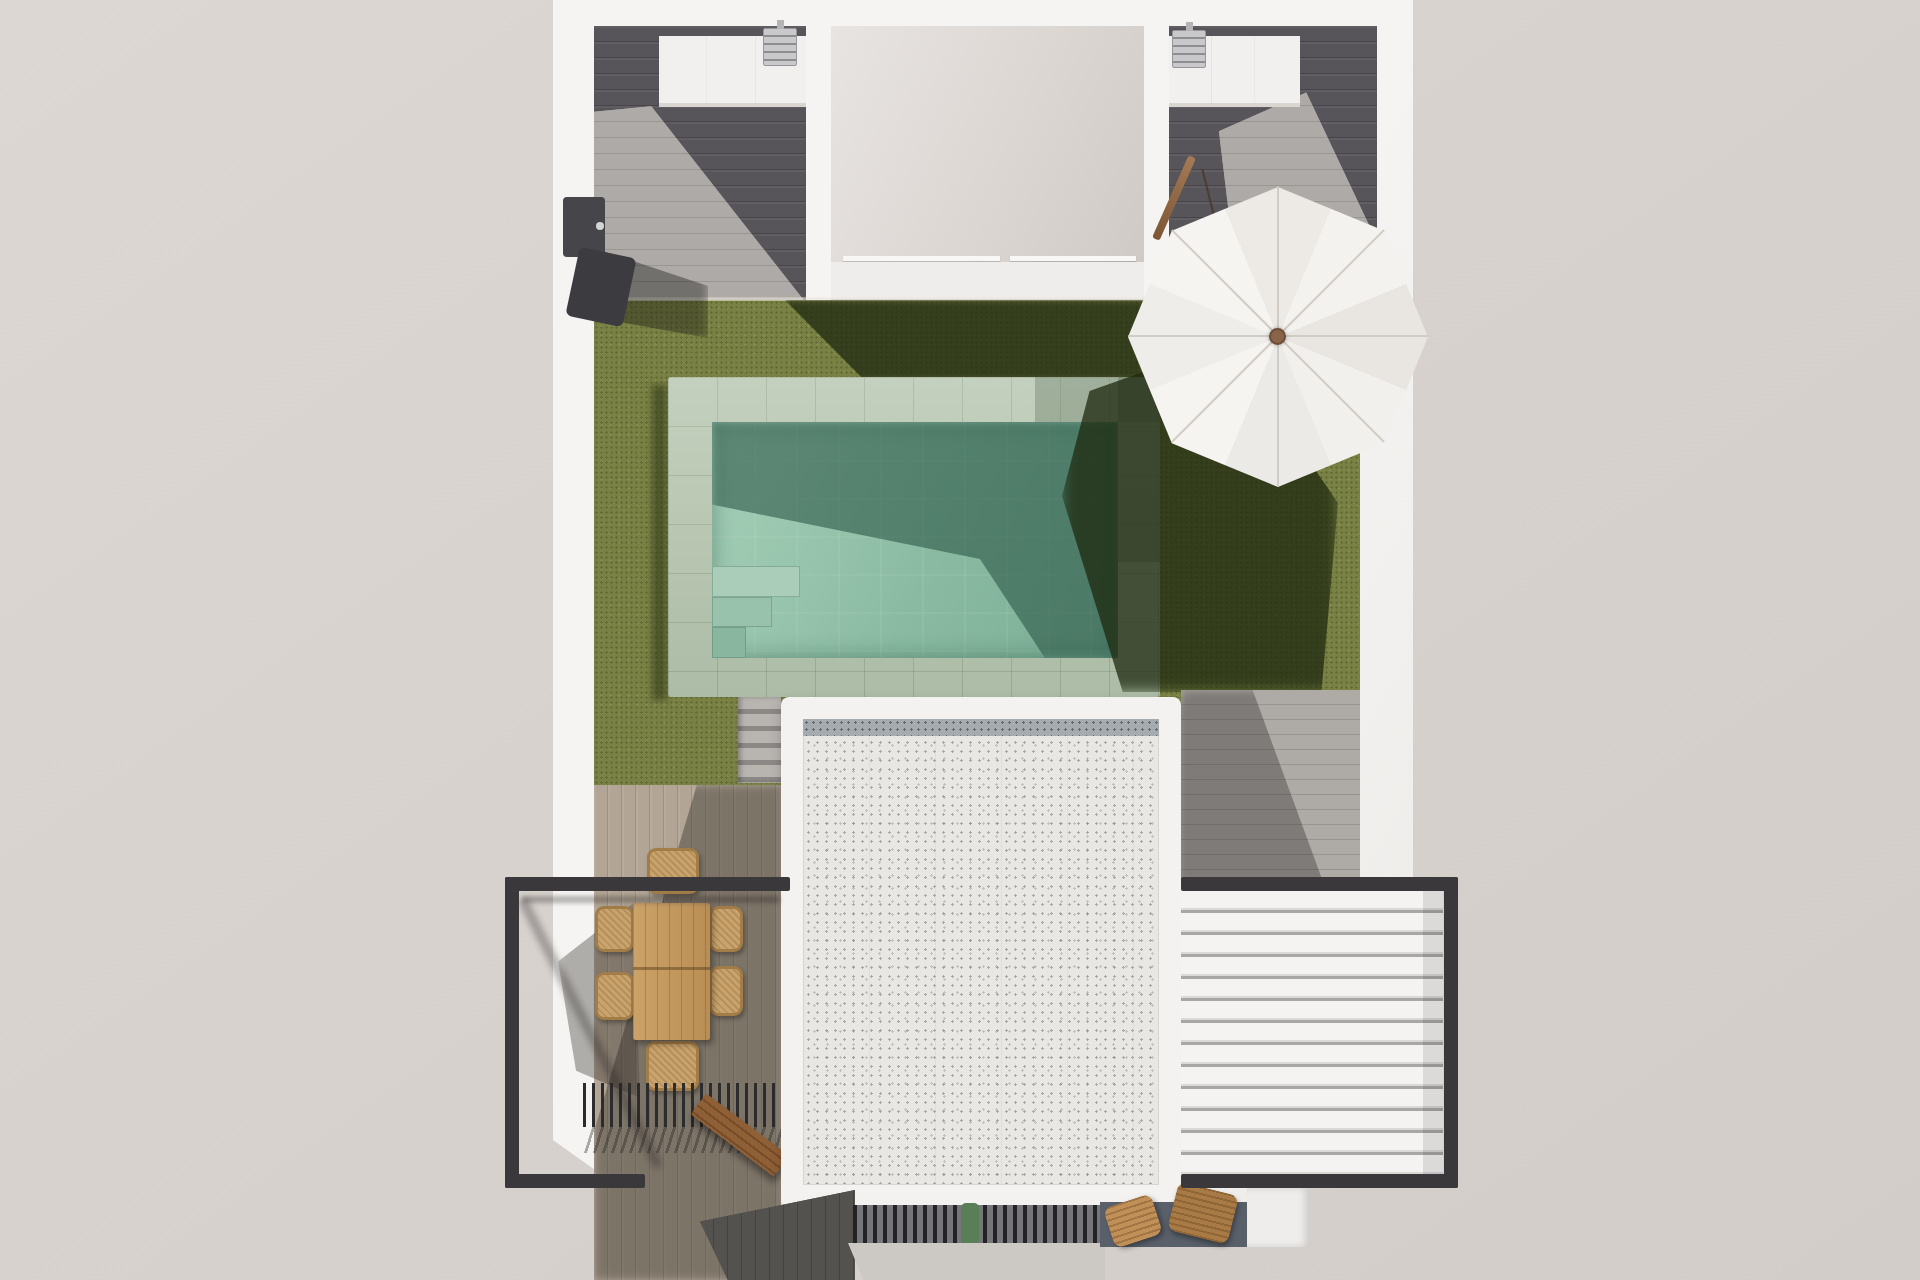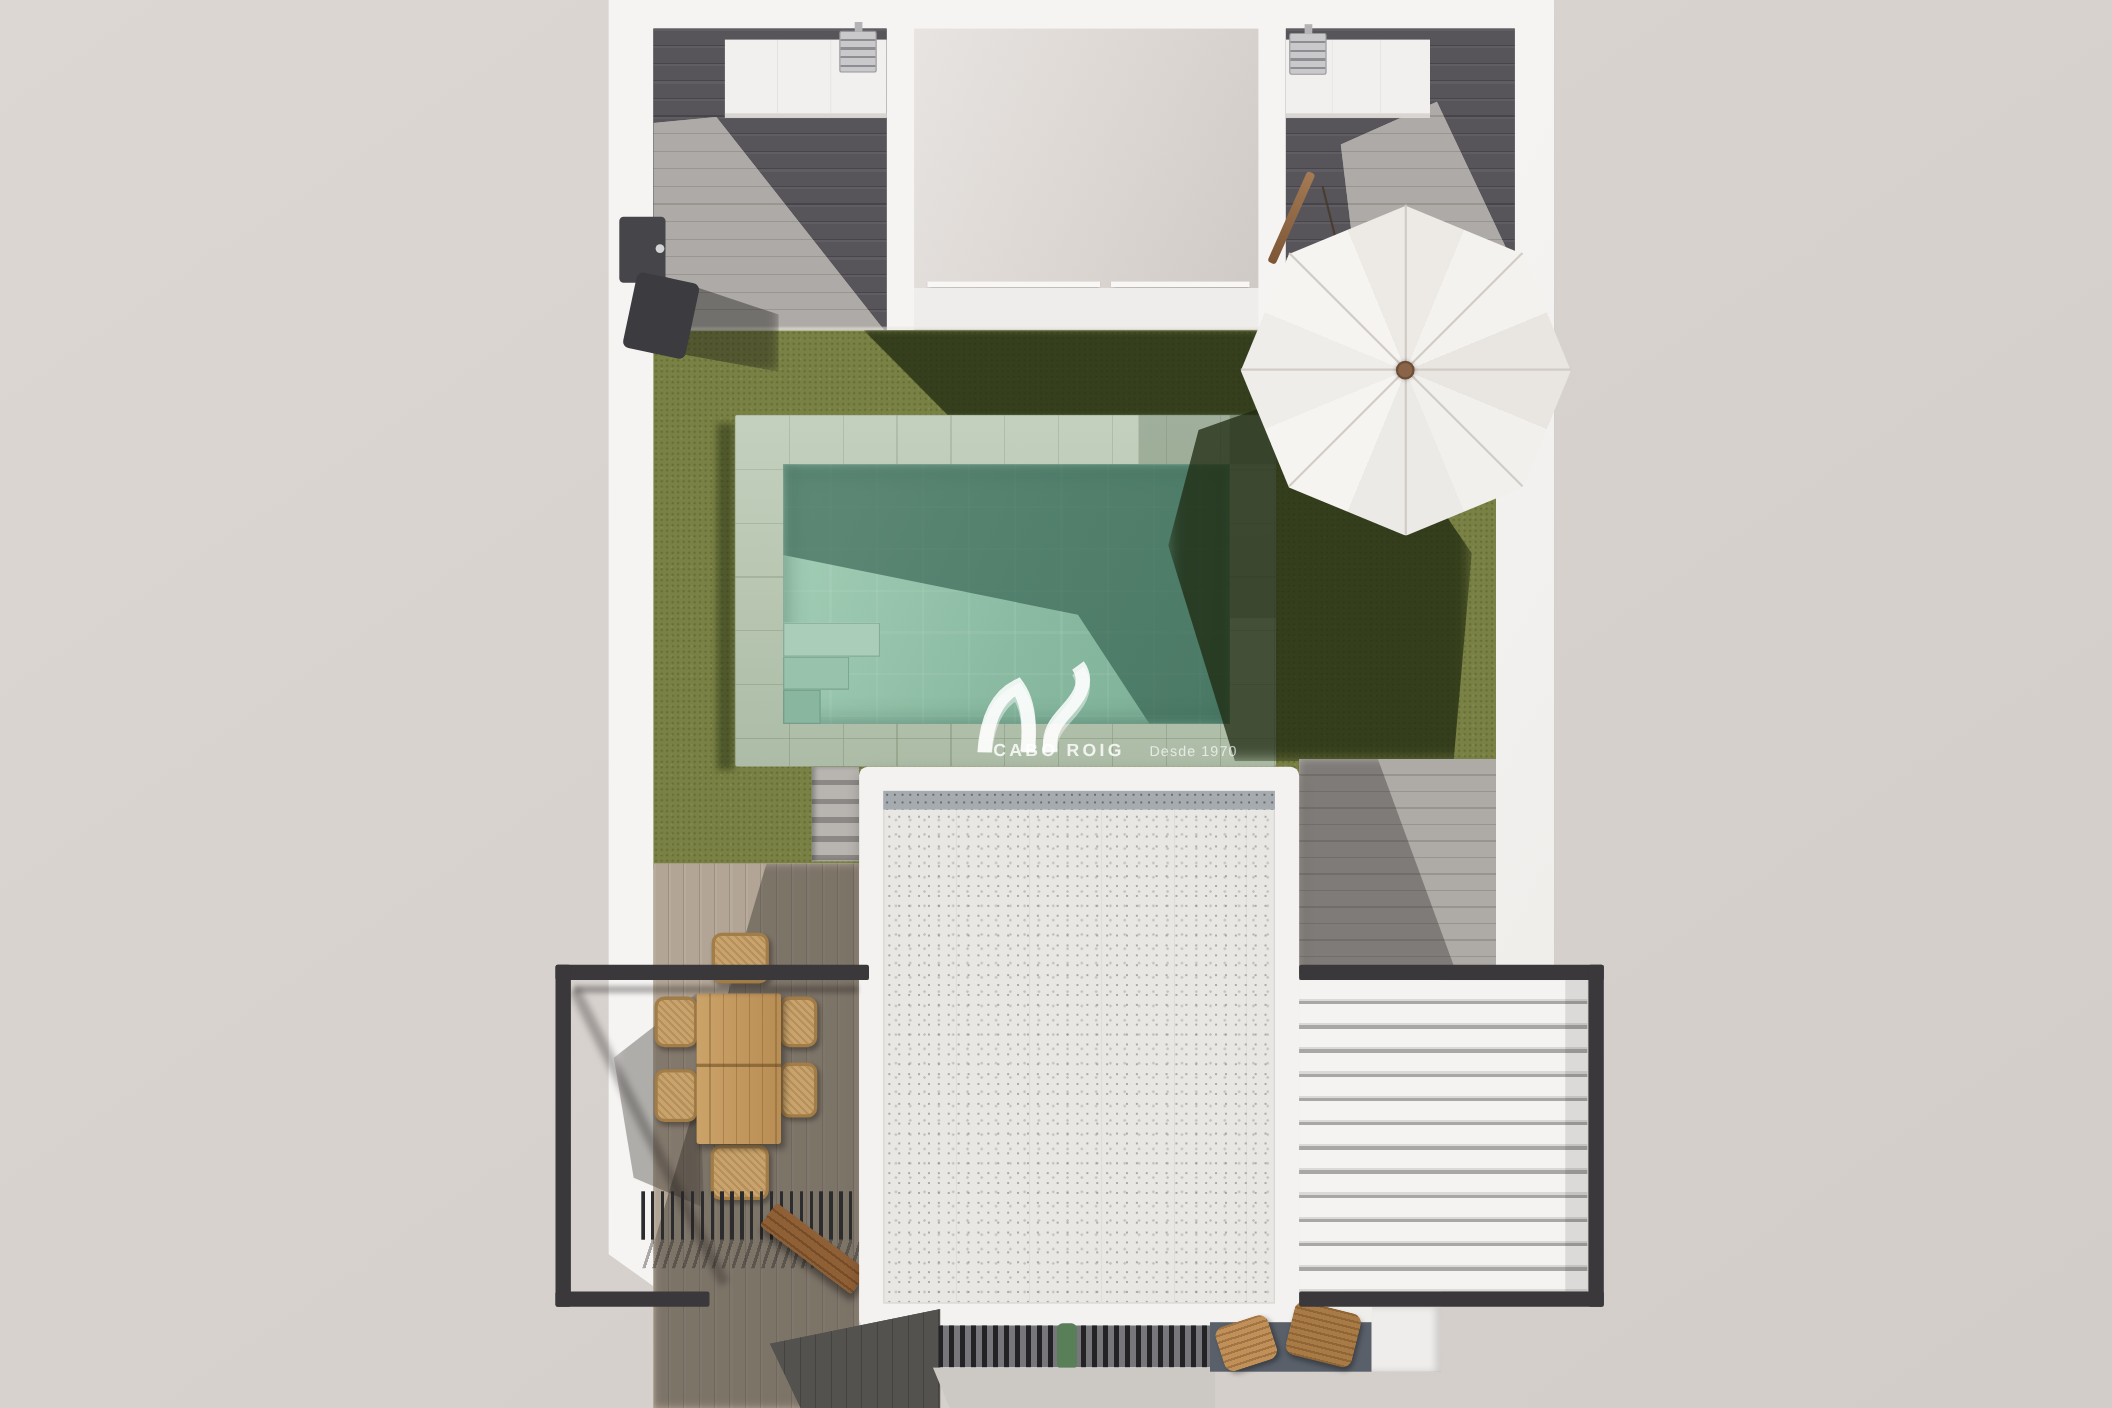--- a/index.html
+++ b/index.html
@@ -297,30 +297,14 @@
 
   <div class="abs umb-pole"></div>
   <div class="abs umb-cord"></div>
   <div class="abs umbrella"></div>
   <div class="abs rib" style="transform:rotate(0deg)"></div>
   <div class="abs rib" style="transform:rotate(45deg)"></div>
   <div class="abs rib" style="transform:rotate(90deg)"></div>
   <div class="abs rib" style="transform:rotate(135deg)"></div>
   <div class="abs umb-hub"></div>
 
-  <div class="abs watermark">
-    <svg class="wm-logo" width="150" height="95" viewBox="0 0 150 95">
-      <g fill="none" stroke="rgba(255,255,255,.45)" stroke-width="13">
-        <path d="M20,95 C22,64 32,44 50,35 C60,49 62,70 59,95" transform="translate(0,5)"></path>
-        <path d="M80,95 C76,66 98,60 107,40 C111,31 110,23 105,16" transform="translate(0,5)"></path>
-      </g>
-      <g fill="none" stroke="rgba(255,255,255,.85)" stroke-width="13">
-        <path d="M20,95 C22,64 32,44 50,35 C60,49 62,70 59,95"></path>
-        <path d="M80,95 C76,66 98,60 107,40 C111,31 110,23 105,16"></path>
-      </g>
-    </svg>
-    <div class="wm-text-row">
-      <span class="wm-brand">CABO ROIG</span>
-      <span class="wm-tagline">Desde 1970</span>
-    </div>
-  </div>
 
 </div>
 
 </body></html>

